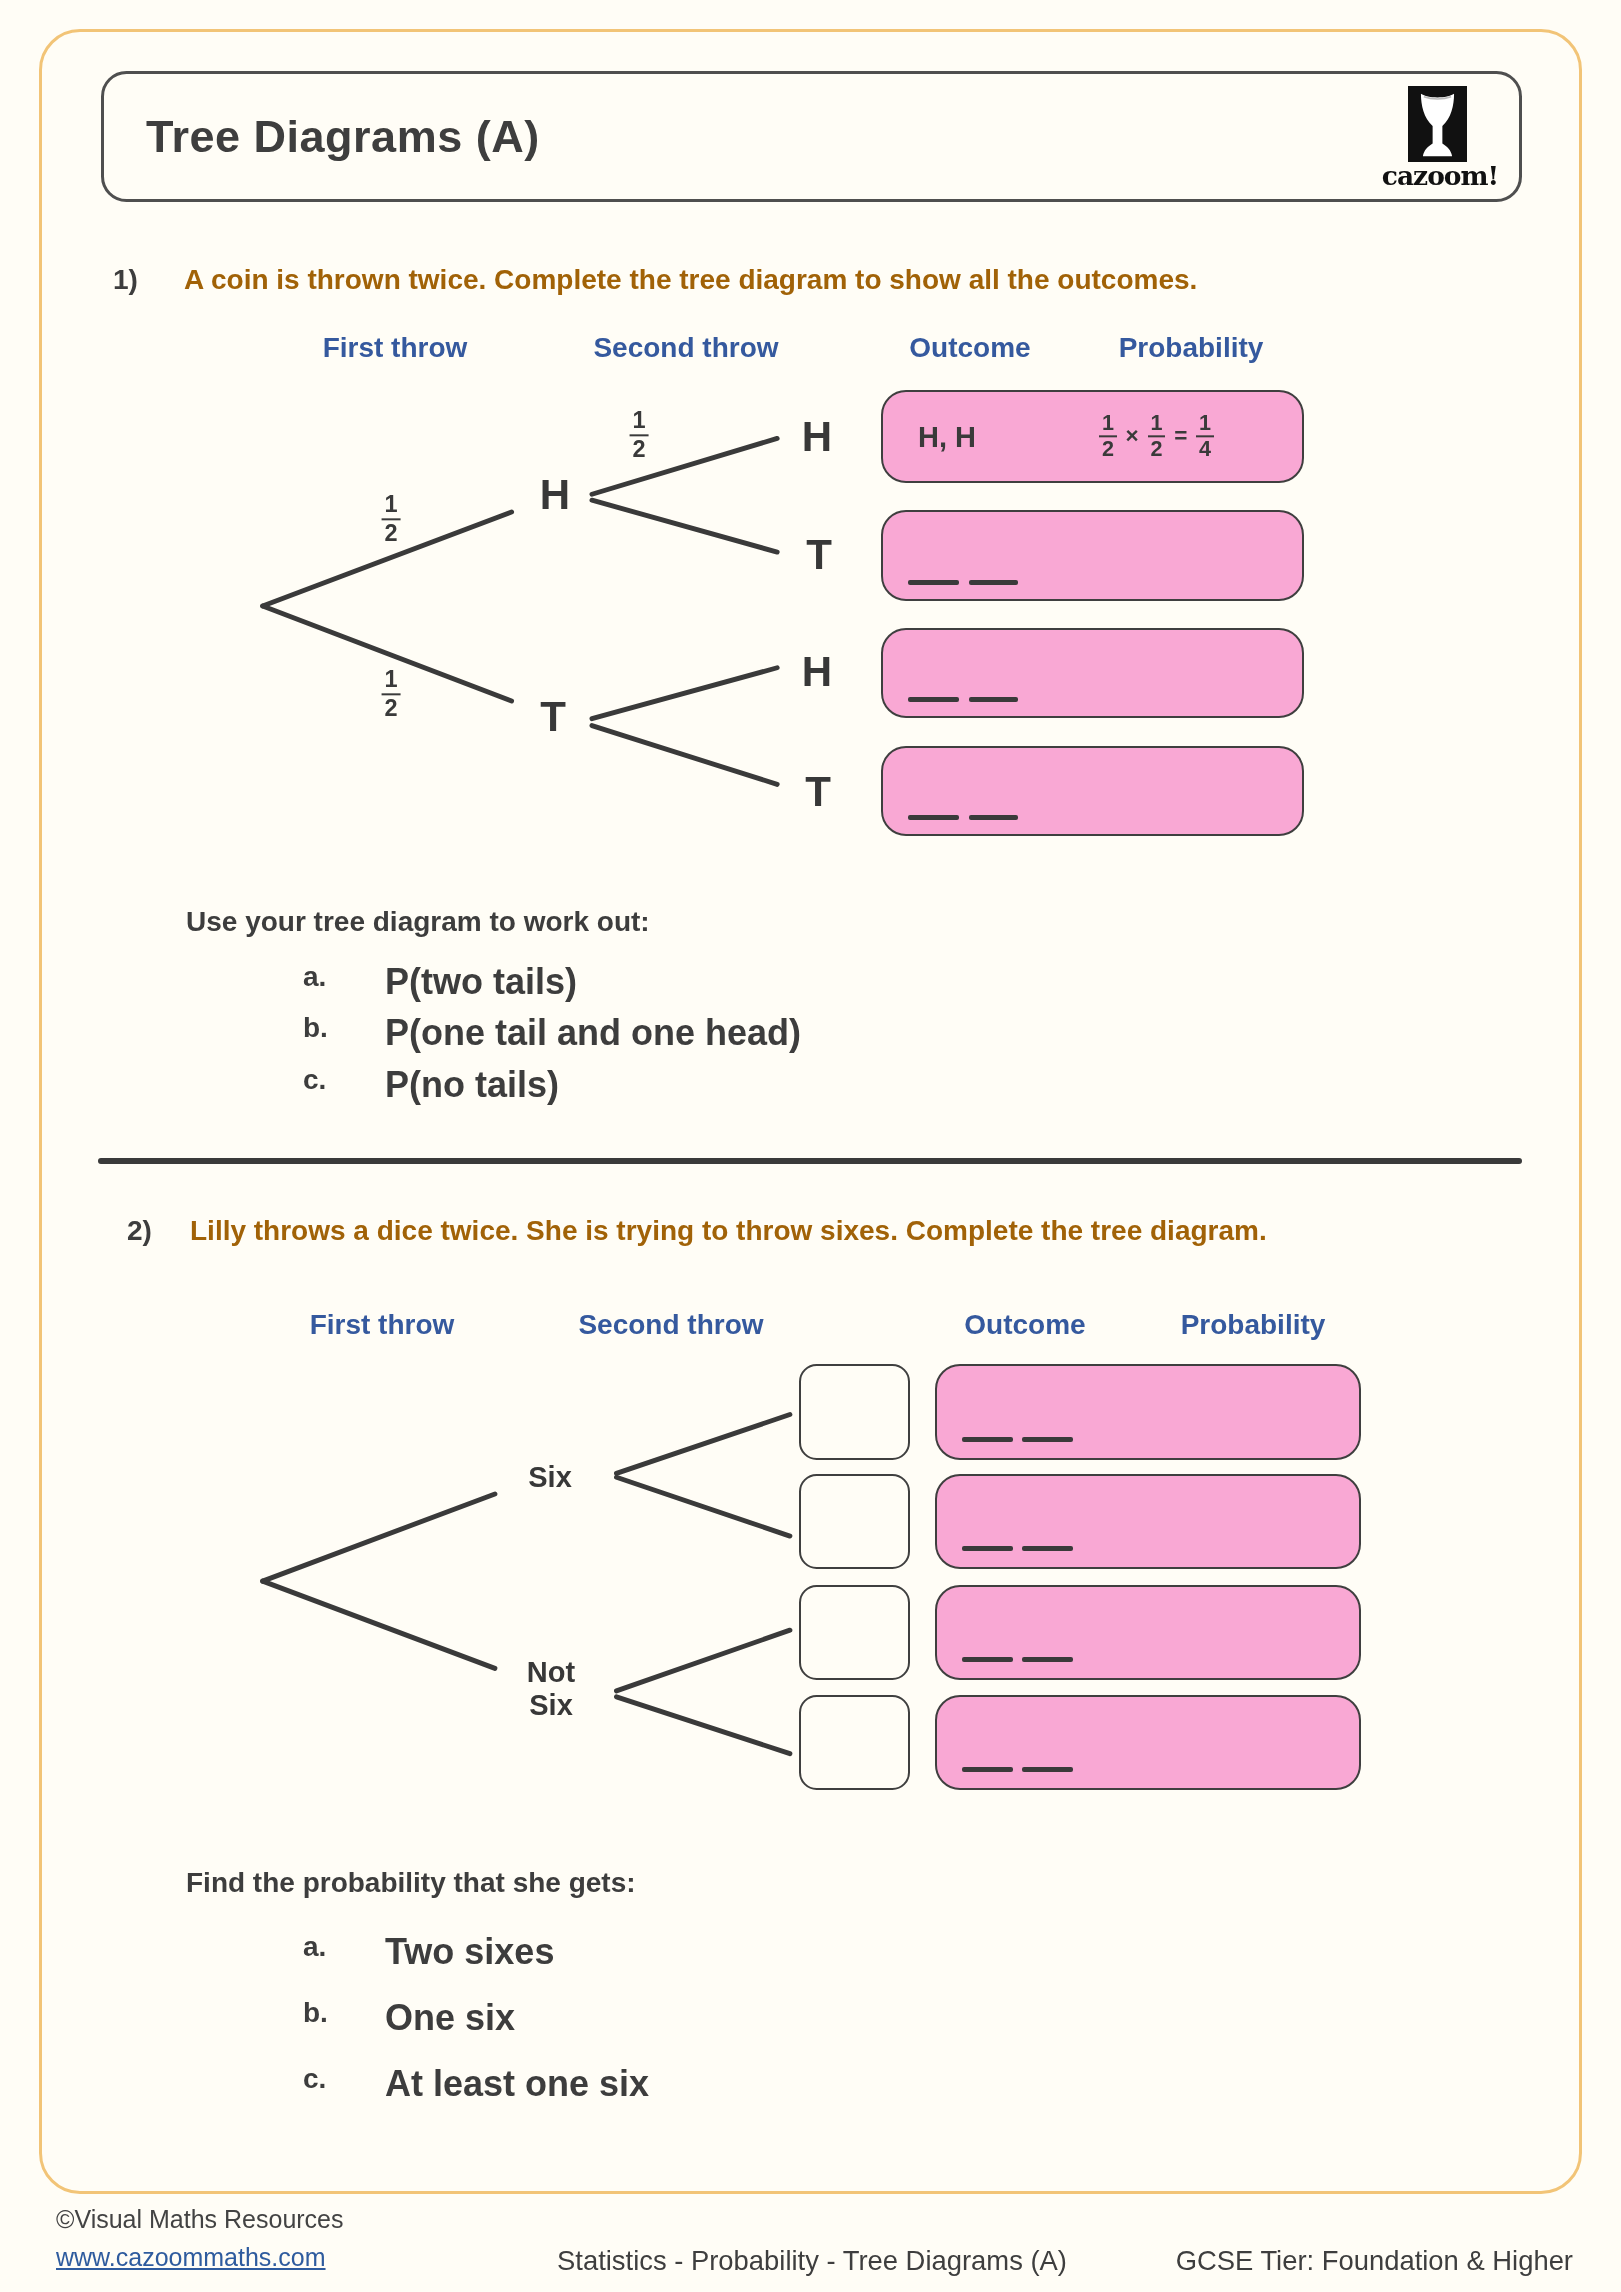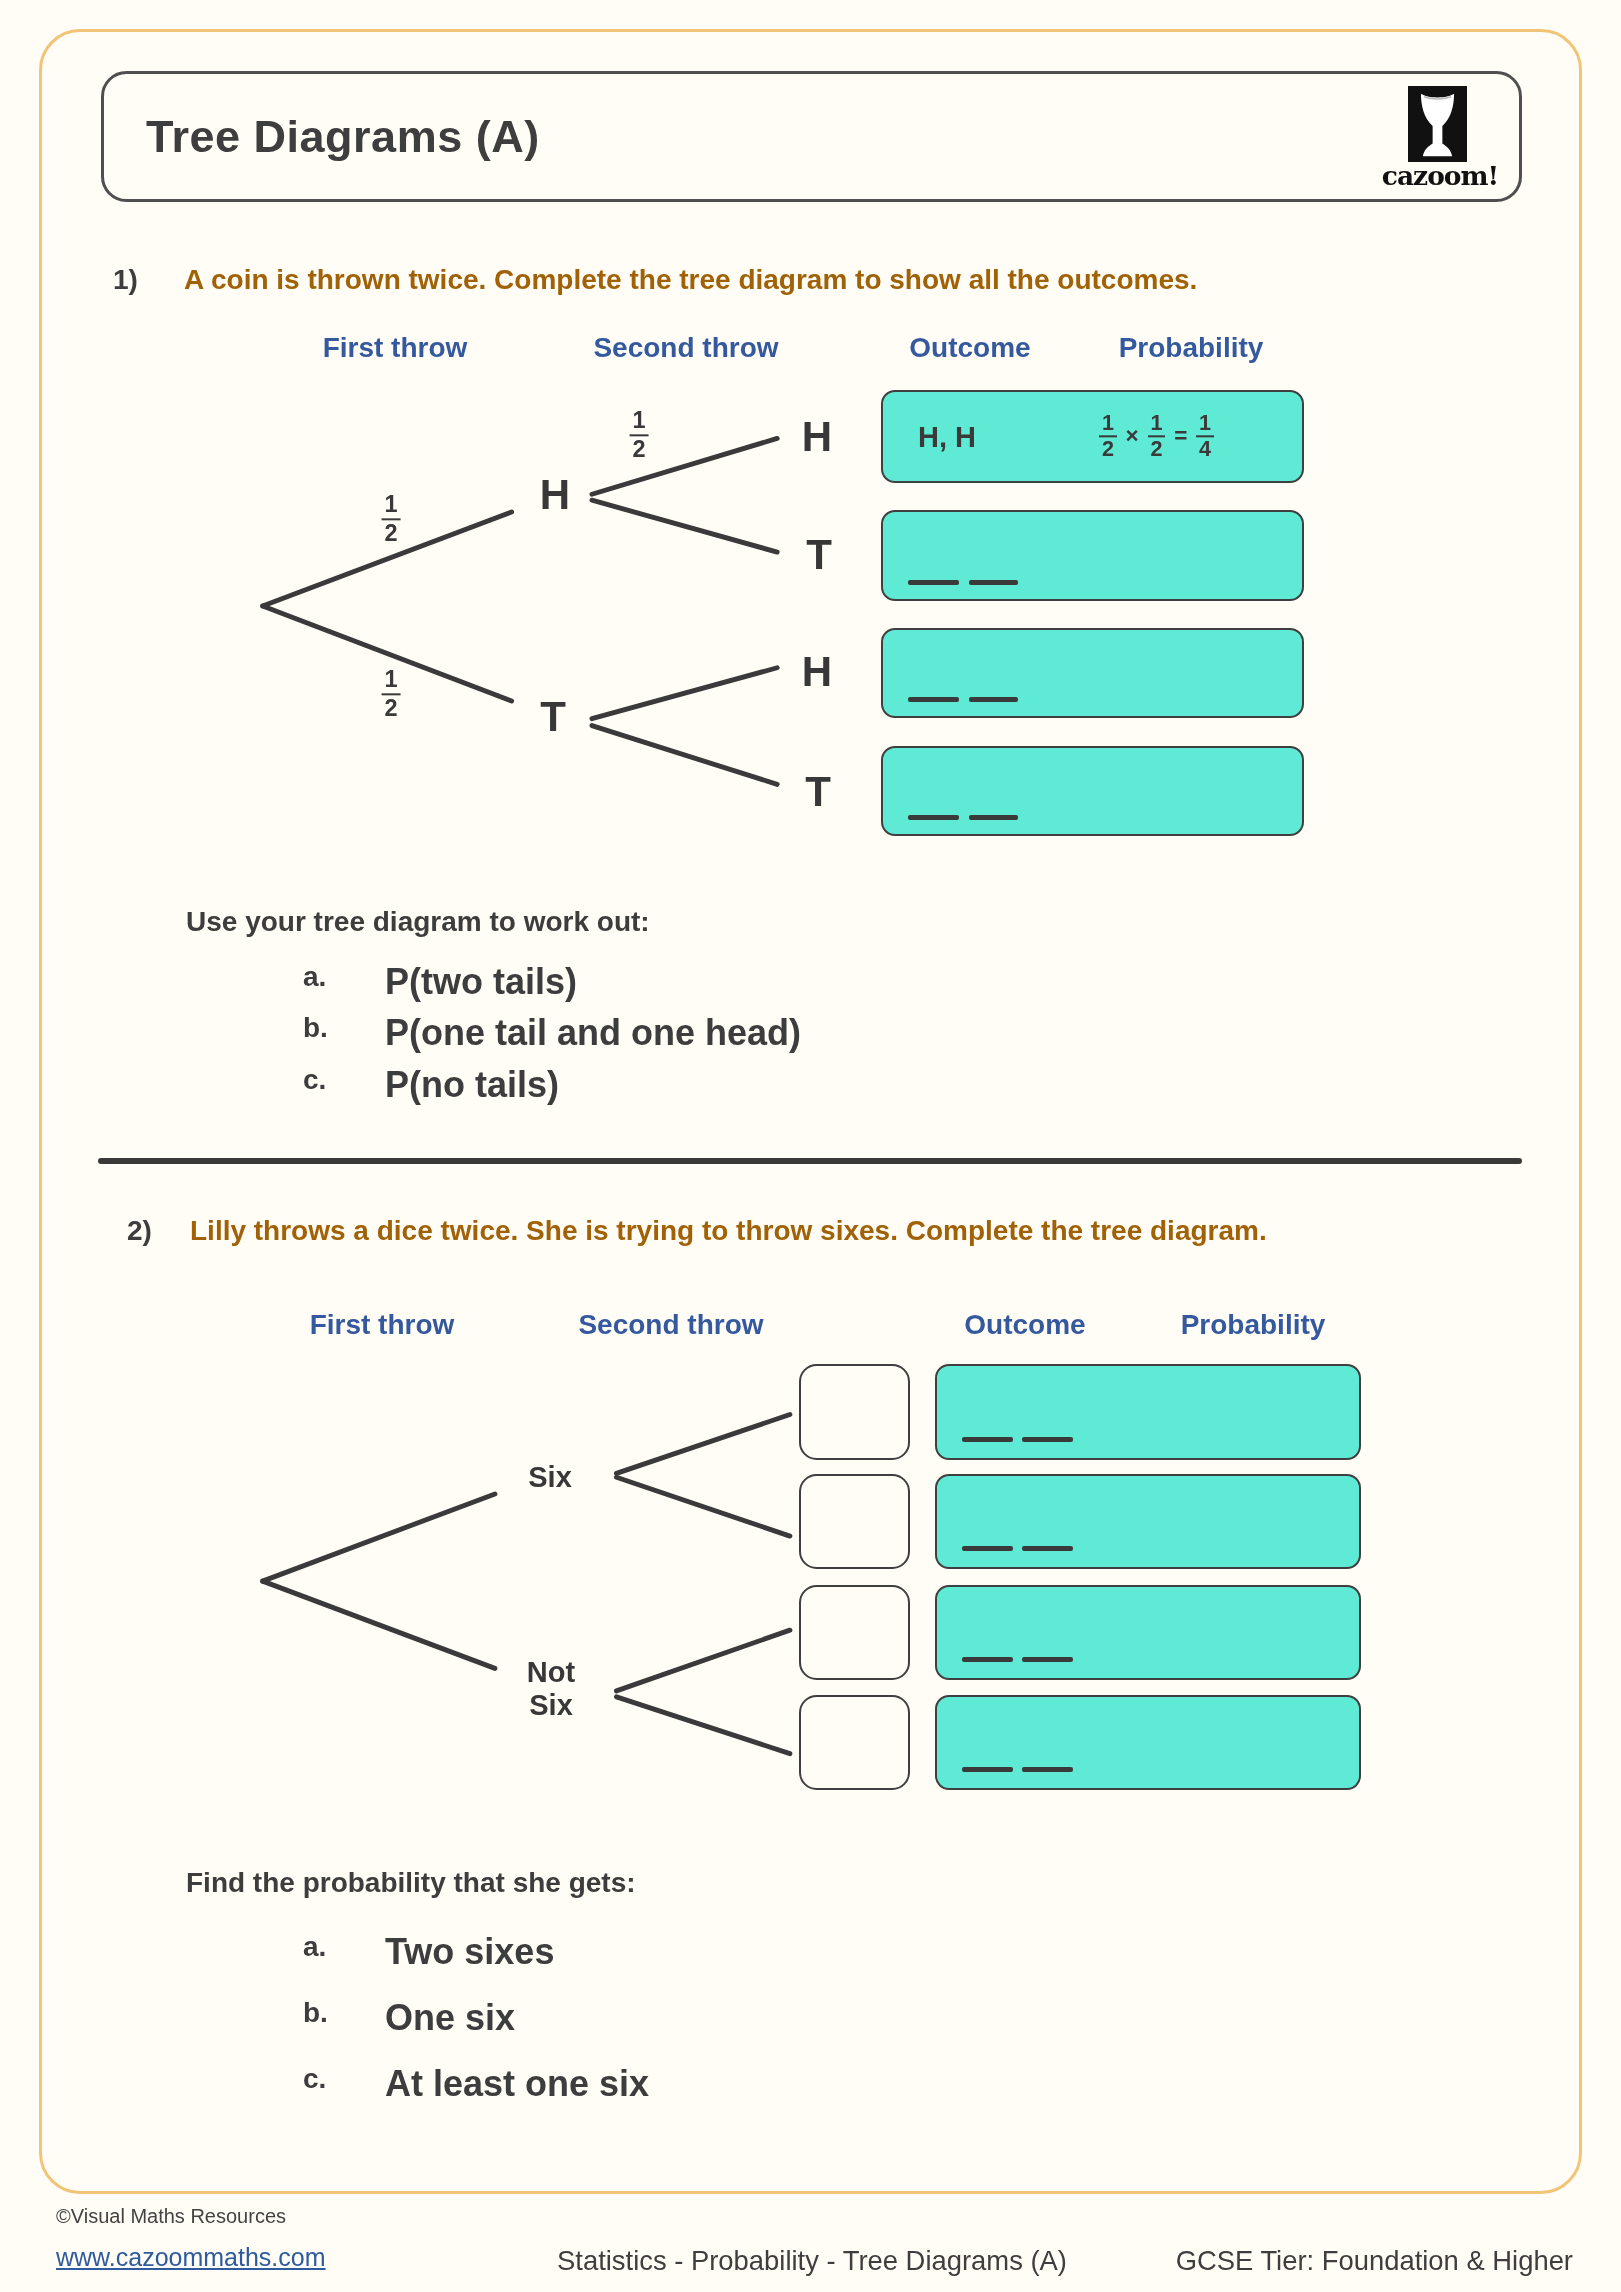--- a/index.html
+++ b/index.html
@@ -40,39 +40,39 @@
     text-align:center; line-height:33px; white-space:pre-line; }
 
   
   .frac { position:absolute; transform:translate(-50%,-50%); display:inline-flex; flex-direction:column;
     align-items:center; font-size:23.5px; font-weight:bold; color:#3a3a3a; line-height:1.05; }
   .frac .num { border-bottom:2.9px solid #3a3a3a; padding:0 2.9px 1px 2.9px; }
   .frac .den { padding-top:1px; }
   .frac-inline { position:static; transform:none; }
 
   
-  .obox { position:absolute; border:2px solid #3f3f3f; border-radius:14px; background:#5eead4; }
+  .obox { position:absolute; border:2px solid #3f3f3f; border-radius:25px; background:#f9a8d4; }
   .sbox { position:absolute; border:2px solid #3f3f3f; border-radius:17.6px; background:#fffdf6; }
   .outcome-text { position:absolute; left:35px; top:50%; transform:translateY(-50%);
     font-size:29px; font-weight:bold; color:#3a3a3a; }
   .calc { position:absolute; left:216px; top:50%; transform:translateY(-50%);
     display:flex; align-items:center; gap:8.8px; font-size:22.5px; font-weight:bold; color:#3a3a3a; }
   .calc .frac { font-size:21.6px; }
   .blanks { position:absolute; left:24.5px; bottom:13.7px; display:flex; gap:10.8px; }
   .blanks i { display:block; width:51px; height:4.9px; background:#3a3a3a; border-radius:2px; }
 
   
   .wl-head { position:absolute; left:186px; font-size:28px; font-weight:bold; color:#3d3d3d; white-space:nowrap; }
   .wl-label { position:absolute; left:303px; font-size:28px; font-weight:bold; color:#3d3d3d; }
   .wl-text { position:absolute; left:385px; font-size:36px; font-weight:bold; color:#3d3d3d; white-space:nowrap; }
 
   .divider { position:absolute; left:98px; top:1158px; width:1424px; height:5.9px; background:#3a3a3a; border-radius:2.9px; }
 
   
-  .foot-copy { position:absolute; left:56px; top:2205px; font-size:20px; color:#434343; }
+  .foot-copy { position:absolute; left:56px; top:2205px; font-size:25px; color:#434343; }
   .foot-link { position:absolute; left:56px; top:2243px; font-size:25px; color:#2e5b9e;
     text-decoration:underline; cursor:pointer; }
   .foot-center { position:absolute; left:812px; top:2245px; transform:translateX(-50%);
     font-size:27.4px; color:#3e3e3e; white-space:nowrap; }
   .foot-right { position:absolute; right:48px; top:2245px; font-size:27.4px; color:#3e3e3e; white-space:nowrap; }
 </style>
 </head>
 <body>
 
 <div class="page">

